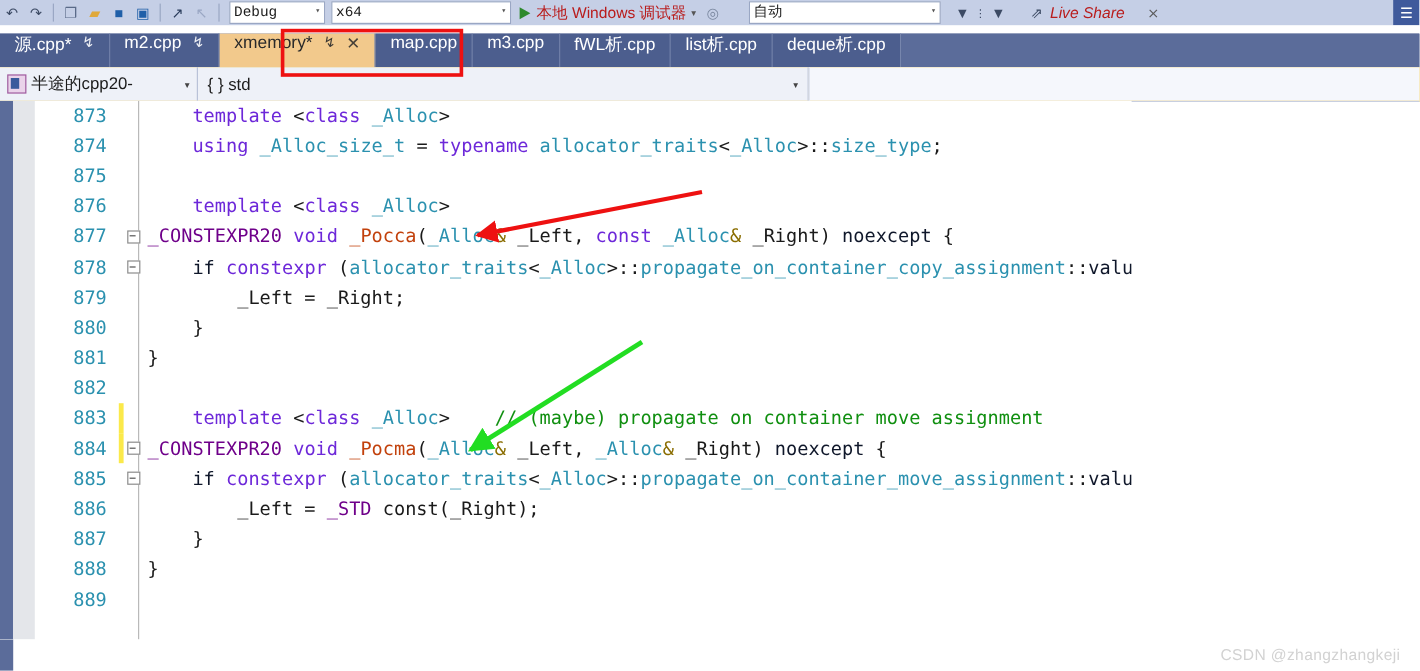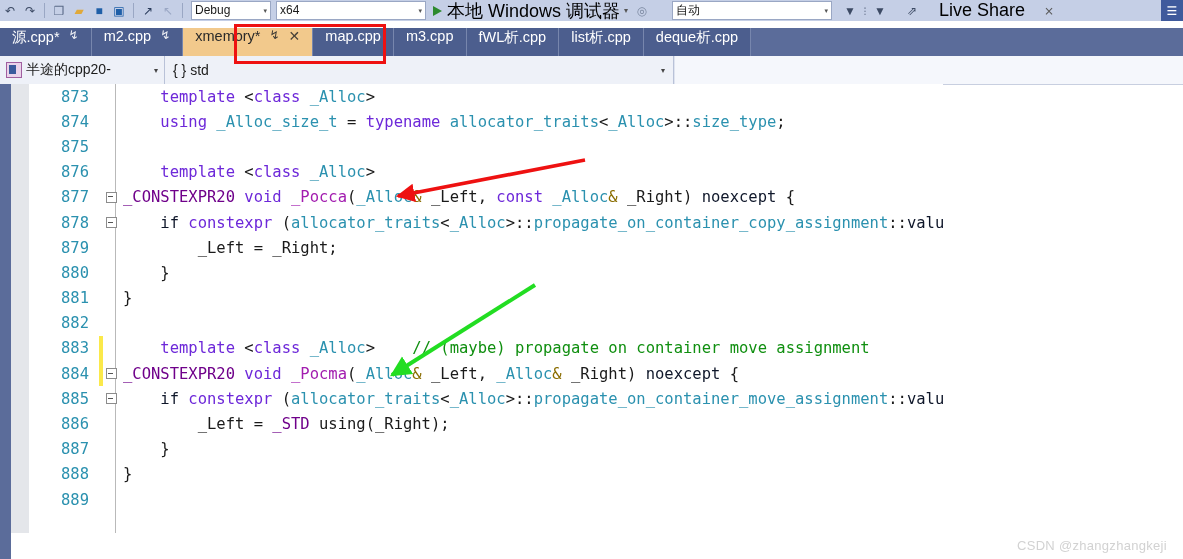--- a/index.html
+++ b/index.html
@@ -27,25 +27,25 @@
     flex: none;
     font-size: 12px; color: #3c4a64;
   }
   .tb-sep {
     width: 1px; height: 15px; background: #9aa7c4; margin: 0 4px; flex: none;
   }
   .tb-combo {
     height: 17px; background: #ffffff; border: 1px solid #9aa7c4;
     display: flex; align-items: center; justify-content: space-between;
     font-size: 12px; color: #1a1a1a; padding: 0 3px; flex: none;
-    font-family: Liberation Sans, sans-serif;
+    font-family: Liberation Mono, monospace;
     line-height: 15px;
   }
   .tb-combo .caret { font-size: 7px; color: #555; margin-left: 5px; }
-  .tb-text { font-size: 18px; color: #000000; white-space: nowrap; flex: none; }
+  .tb-text { font-size: 13px; color: #b91c1c; white-space: nowrap; flex: none; }
   .tb-play {
     width: 0; height: 0;
     border-left: 9px solid #2d8a2d;
     border-top: 5.5px solid transparent;
     border-bottom: 5.5px solid transparent;
     flex: none;
   }
   .tb-right-blue {
     position: absolute; right: 0; top: 0; width: 22px; height: 21px;
     background: #3f5a9c; display:flex;align-items:center;justify-content:center;
@@ -170,21 +170,21 @@
   
   .vline {
     position: absolute; top: 0; width: 1px; height: 449px;
     background: #b9b9b9;
   }
 
   
   .kw   { color: #6d28d9; }
   .kw2  { color: #0f172a; }
   .type { color: #2b91af; }
-  .fn   { color: #a21caf; }
+  .fn   { color: #c2410c; }
   .amp  { color: #8a6d00; }
   .op   { color: #1a1a1a; }
   .com  { color: #108f10; }
   .id   { color: #1a1a1a; }
   .macro{ color: #6f008a; }
   .mem  { color: #2b91af; }
 
   
   .redbox {
     position: absolute; left: 234px; top: 24px;
@@ -244,21 +244,21 @@
   <div class="tb-combo" style="width:152px;margin-left:20px;">
     <span>自动</span>
     <span class="caret">▾</span>
   </div>
 
   <div class="tb-icon" style="margin-left:8px;">▼</div>
   <div class="tb-icon" style="width:10px;font-size:9px;">⋮</div>
   <div class="tb-icon">▼</div>
 
   <div class="tb-icon" style="margin-left:12px;">⇗</div>
-  <div class="tb-text" style="margin-left:17px;">Live Share</div>
+  <div class="tb-text" style="margin-left:1px;font-style:italic;">Live Share</div>
   <div class="tb-icon" style="margin-left:14px;color:#5a5a5a;">⨯</div>
 
   <div class="tb-right-blue">
     <span style="color:#fff;font-size:12px;">☰</span>
   </div>
 </div>
 
 <div class="tabstrip">
   <div id="tabs-host" style="display:flex;align-items:stretch;">
       <div class="tab">
@@ -318,21 +318,21 @@
         <div class="row"><span class="lineno">876</span><span class="changebar"></span><span class="fold"></span><span class="codetext"><span class="id">    </span><span class="kw">template</span><span class="id"> </span><span class="op">&lt;</span><span class="kw">class</span><span class="id"> </span><span class="type">_Alloc</span><span class="op">&gt;</span></span></div>
         <div class="row"><span class="lineno">877</span><span class="changebar"></span><span class="fold"><span class="box"></span></span><span class="codetext"><span class="macro">_CONSTEXPR20</span><span class="id"> </span><span class="kw">void</span><span class="id"> </span><span class="fn">_Pocca</span><span class="op">(</span><span class="type">_Alloc</span><span class="amp">&amp;</span><span class="op"> _Left, </span><span class="kw">const</span><span class="id"> </span><span class="type">_Alloc</span><span class="amp">&amp;</span><span class="op"> _Right) </span><span class="kw2">noexcept</span><span class="op"> {</span></span></div>
         <div class="row"><span class="lineno">878</span><span class="changebar"></span><span class="fold"><span class="box"></span></span><span class="codetext"><span class="id">    </span><span class="kw2">if</span><span class="id"> </span><span class="kw">constexpr</span><span class="op"> (</span><span class="type">allocator_traits</span><span class="op">&lt;</span><span class="type">_Alloc</span><span class="op">&gt;::</span><span class="mem">propagate_on_container_copy_assignment</span><span class="op">::</span><span class="kw2">value</span><span class="op">) {</span></span></div>
         <div class="row"><span class="lineno">879</span><span class="changebar"></span><span class="fold"></span><span class="codetext"><span class="op">        _Left = _Right;</span></span></div>
         <div class="row"><span class="lineno">880</span><span class="changebar"></span><span class="fold"></span><span class="codetext"><span class="op">    }</span></span></div>
         <div class="row"><span class="lineno">881</span><span class="changebar"></span><span class="fold"></span><span class="codetext"><span class="op">}</span></span></div>
         <div class="row"><span class="lineno">882</span><span class="changebar"></span><span class="fold"></span><span class="codetext"></span></div>
         <div class="row"><span class="lineno">883</span><span class="changebar yellow"></span><span class="fold"></span><span class="codetext"><span class="id">    </span><span class="kw">template</span><span class="id"> </span><span class="op">&lt;</span><span class="kw">class</span><span class="id"> </span><span class="type">_Alloc</span><span class="op">&gt;</span><span class="id">    </span><span class="com">// (maybe) propagate on container move assignment</span></span></div>
         <div class="row"><span class="lineno">884</span><span class="changebar yellow"></span><span class="fold"><span class="box"></span></span><span class="codetext"><span class="macro">_CONSTEXPR20</span><span class="id"> </span><span class="kw">void</span><span class="id"> </span><span class="fn">_Pocma</span><span class="op">(</span><span class="type">_Alloc</span><span class="amp">&amp;</span><span class="op"> _Left, </span><span class="type">_Alloc</span><span class="amp">&amp;</span><span class="op"> _Right) </span><span class="kw2">noexcept</span><span class="op"> {</span></span></div>
         <div class="row"><span class="lineno">885</span><span class="changebar"></span><span class="fold"><span class="box"></span></span><span class="codetext"><span class="id">    </span><span class="kw2">if</span><span class="id"> </span><span class="kw">constexpr</span><span class="op"> (</span><span class="type">allocator_traits</span><span class="op">&lt;</span><span class="type">_Alloc</span><span class="op">&gt;::</span><span class="mem">propagate_on_container_move_assignment</span><span class="op">::</span><span class="kw2">value</span><span class="op">) {</span></span></div>
-        <div class="row"><span class="lineno">886</span><span class="changebar"></span><span class="fold"></span><span class="codetext"><span class="op">        _Left = </span><span class="macro">_STD</span><span class="op"> using(_Right);</span></span></div>
+        <div class="row"><span class="lineno">886</span><span class="changebar"></span><span class="fold"></span><span class="codetext"><span class="op">        _Left = </span><span class="macro">_STD</span><span class="op"> const(_Right);</span></span></div>
         <div class="row"><span class="lineno">887</span><span class="changebar"></span><span class="fold"></span><span class="codetext"><span class="op">    }</span></span></div>
         <div class="row"><span class="lineno">888</span><span class="changebar"></span><span class="fold"></span><span class="codetext"><span class="op">}</span></span></div>
         <div class="row"><span class="lineno">889</span><span class="changebar"></span><span class="fold"></span><span class="codetext"></span></div>
       </div>
   </div>
 </div>
 
 <div class="bottombar">
   <div class="lbar"></div>
 </div>

